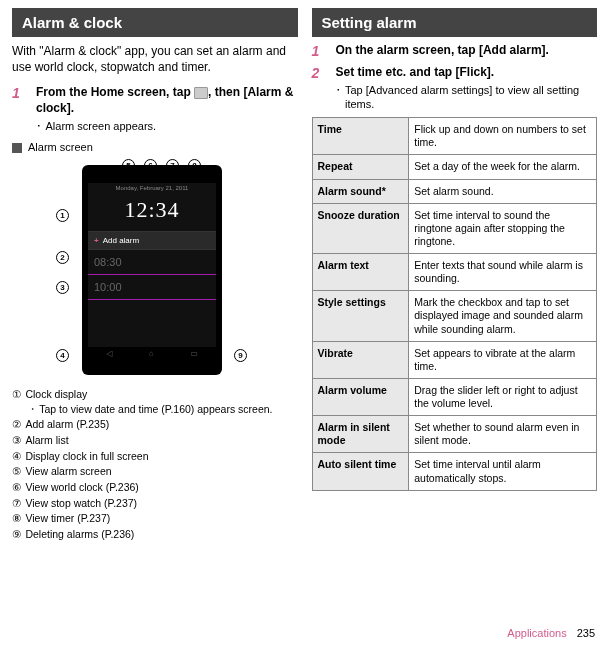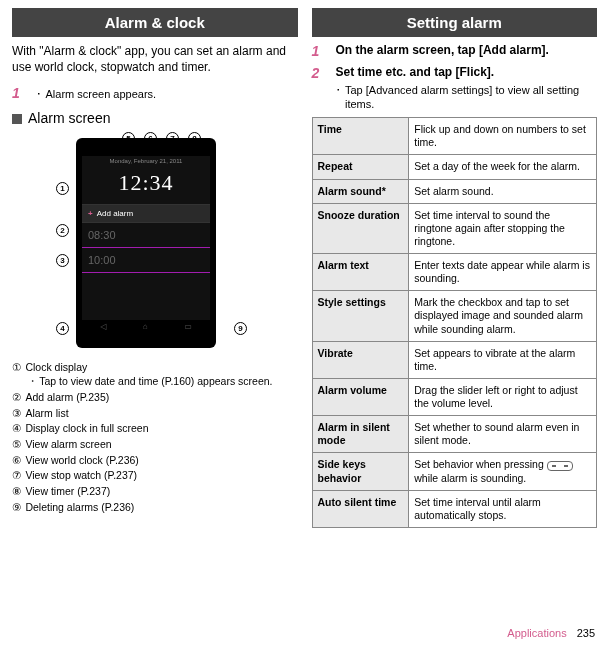--- a/index.html
+++ b/index.html
@@ -1,27 +1,27 @@
 <!DOCTYPE html>
 <html><head>
 <meta charset="utf-8">
 <style>
 *{box-sizing:border-box;margin:0;padding:0;}
 body{font-family:Arial,Helvetica,sans-serif;width:609px;height:645px;background:#fff;color:#000;position:relative;}
 .page{display:flex;gap:14px;padding:8px 12px 0 12px;}
 .col{flex:1;min-width:0;}
-.banner{background:#444;color:#fff;font-weight:bold;font-size:15px;padding:6px 10px;margin-bottom:6px;text-align:center;}
+.banner{background:#444;color:#fff;font-weight:bold;font-size:15px;padding:6px 10px;margin-bottom:6px;}
 .intro{font-size:12px;line-height:1.35;margin-bottom:10px;}
 .step{display:flex;gap:8px;margin-bottom:6px;}
 .step-num{color:#d35c8d;font-weight:bold;font-size:14px;font-style:italic;width:16px;flex-shrink:0;}
 .step-body{flex:1;font-size:12px;}
 .step-title{font-weight:bold;font-size:12px;line-height:1.3;}
 .bullet{display:flex;gap:4px;font-size:11px;line-height:1.3;margin-top:2px;}
 .bullet .dot{flex-shrink:0;}
-.sub-h{font-size:14px;margin:8px 0 6px;}
+.sub-h{font-size:11px;margin:8px 0 6px;}
 .sq{display:inline-block;width:10px;height:10px;background:#555;margin-right:6px;vertical-align:middle;}
 .phone-wrap{display:flex;justify-content:center;margin:4px 0 8px;}
 .phone{width:140px;height:210px;background:#000;border-radius:6px;position:relative;padding:18px 6px 14px;}
 .phone-inner{background:#111;width:100%;height:100%;position:relative;overflow:hidden;}
 .ph-date{color:#888;font-size:6px;text-align:center;padding:2px 0;}
 .ph-time{color:#fff;font-size:22px;font-weight:300;text-align:center;letter-spacing:1px;padding:4px 0 8px;font-family:Georgia,serif;}
 .ph-add{background:#2a2a2a;color:#fff;font-size:8px;padding:4px 6px;display:flex;align-items:center;gap:4px;border-top:1px solid #333;border-bottom:1px solid #333;}
 .ph-plus{color:#d35c8d;font-weight:bold;}
 .ph-alarm{color:#666;font-size:11px;padding:6px;border-bottom:1px solid #a21caf;}
 .ph-nav{position:absolute;bottom:0;left:0;right:0;height:14px;background:#000;display:flex;justify-content:space-around;align-items:center;}
@@ -47,20 +47,23 @@
 <body>
 
 <div class="page">
   <div class="col">
     <div class="banner">Alarm &amp; clock</div>
     <p class="intro">With "Alarm &amp; clock" app, you can set an alarm and use world clock, stopwatch and timer.</p>
 
     <div class="step">
       <div class="step-num">1</div>
       <div class="step-body">
+        <div class="step-title">
+          <span>From the Home screen, tap </span><span class="icon-box"></span><span>, then [Alarm &amp; clock].</span>
+        </div>
         <div class="bullet">
             <span class="dot">･</span>
             <span>Alarm screen appears.</span>
           </div>
       </div>
     </div>
 
     <div class="sub-h"><span class="sq"></span><span>Alarm screen</span></div>
 
     <div class="phone-wrap" style="position:relative;height:220px;">
@@ -69,21 +72,21 @@
       <div class="callout" style="top:0;left:132px;">6</div>
       <div class="callout" style="top:0;left:154px;">7</div>
       <div class="callout" style="top:0;left:176px;">8</div>
 
       <div class="callout" style="top:50px;left:44px;">1</div>
       <div class="callout" style="top:92px;left:44px;">2</div>
       <div class="callout" style="top:122px;left:44px;">3</div>
       <div class="callout" style="top:190px;left:44px;">4</div>
       <div class="callout" style="top:190px;left:222px;">9</div>
 
-      <div class="phone" style="position:absolute;top:6px;left:64px;">
+      <div class="phone" style="position:absolute;top:6px;left:70px;">
         <div class="phone-inner">
           <div class="ph-date">Monday, February 21, 2011</div>
           <div class="ph-time">12:34</div>
           <div class="ph-add">
               <span class="ph-plus">+</span>
               <span>Add alarm</span>
             </div>
           <div class="ph-alarm">08:30</div>
           <div class="ph-alarm">10:00</div>
           <div class="ph-nav">
@@ -175,41 +178,37 @@
       <tr>
             <td class="h">Alarm sound*</td>
             <td>Set alarm sound.</td>
           </tr>
       <tr>
             <td class="h">Snooze duration</td>
             <td>Set time interval to sound the ringtone again after stopping the ringtone.</td>
           </tr>
       <tr>
             <td class="h">Alarm text</td>
-            <td>Enter texts date appear while alarm is sounding.</td>
+            <td>Enter texts that sound while alarm is sounding.</td>
           </tr>
       <tr>
             <td class="h">Style settings</td>
             <td>Mark the checkbox and tap to set displayed image and sounded alarm while sounding alarm.</td>
           </tr>
       <tr>
             <td class="h">Vibrate</td>
             <td>Set appears to vibrate at the alarm time.</td>
           </tr>
       <tr>
             <td class="h">Alarm volume</td>
             <td>Drag the slider left or right to adjust the volume level.</td>
           </tr>
       <tr>
             <td class="h">Alarm in silent mode</td>
             <td>Set whether to sound alarm even in silent mode.</td>
-          </tr>
-      <tr>
-            <td class="h">Side keys behavior</td>
-            <td><span>Set behavior when pressing </span><span class="key-box"></span><span> while alarm is sounding.</span></td>
           </tr>
       <tr>
             <td class="h">Auto silent time</td>
             <td>Set time interval until alarm automatically stops.</td>
           </tr>
     </tbody>
       </table>
   </div>
 </div>
 

